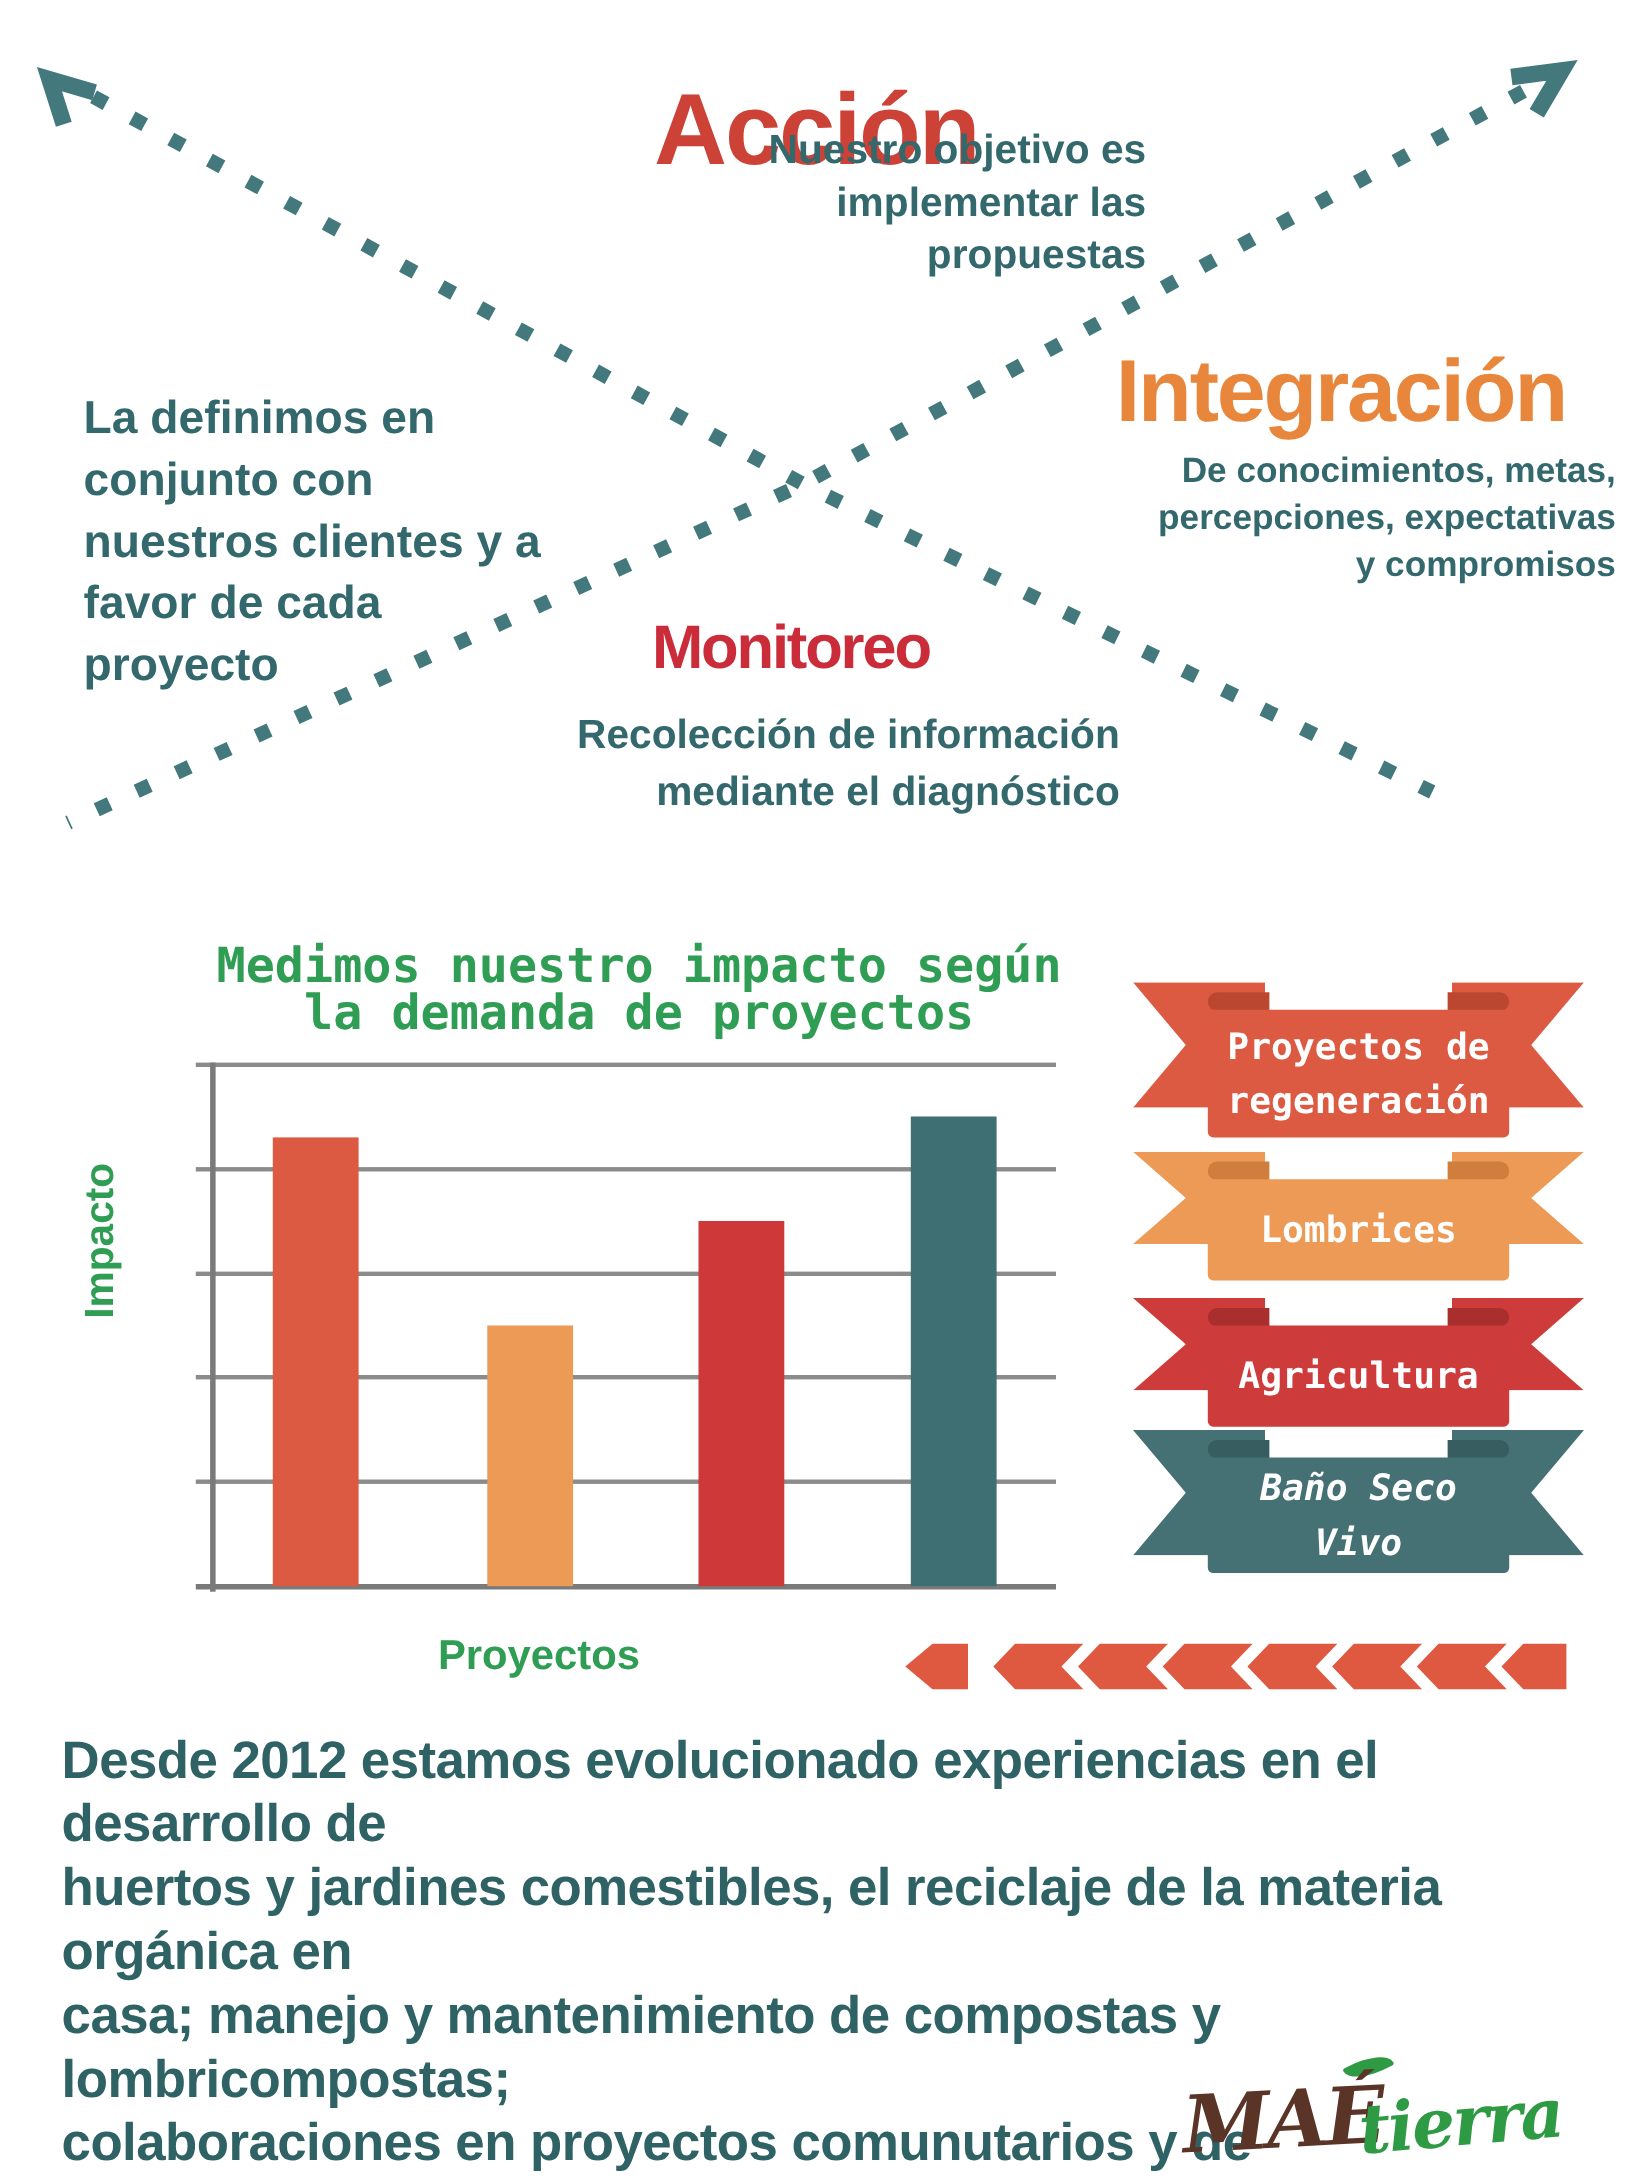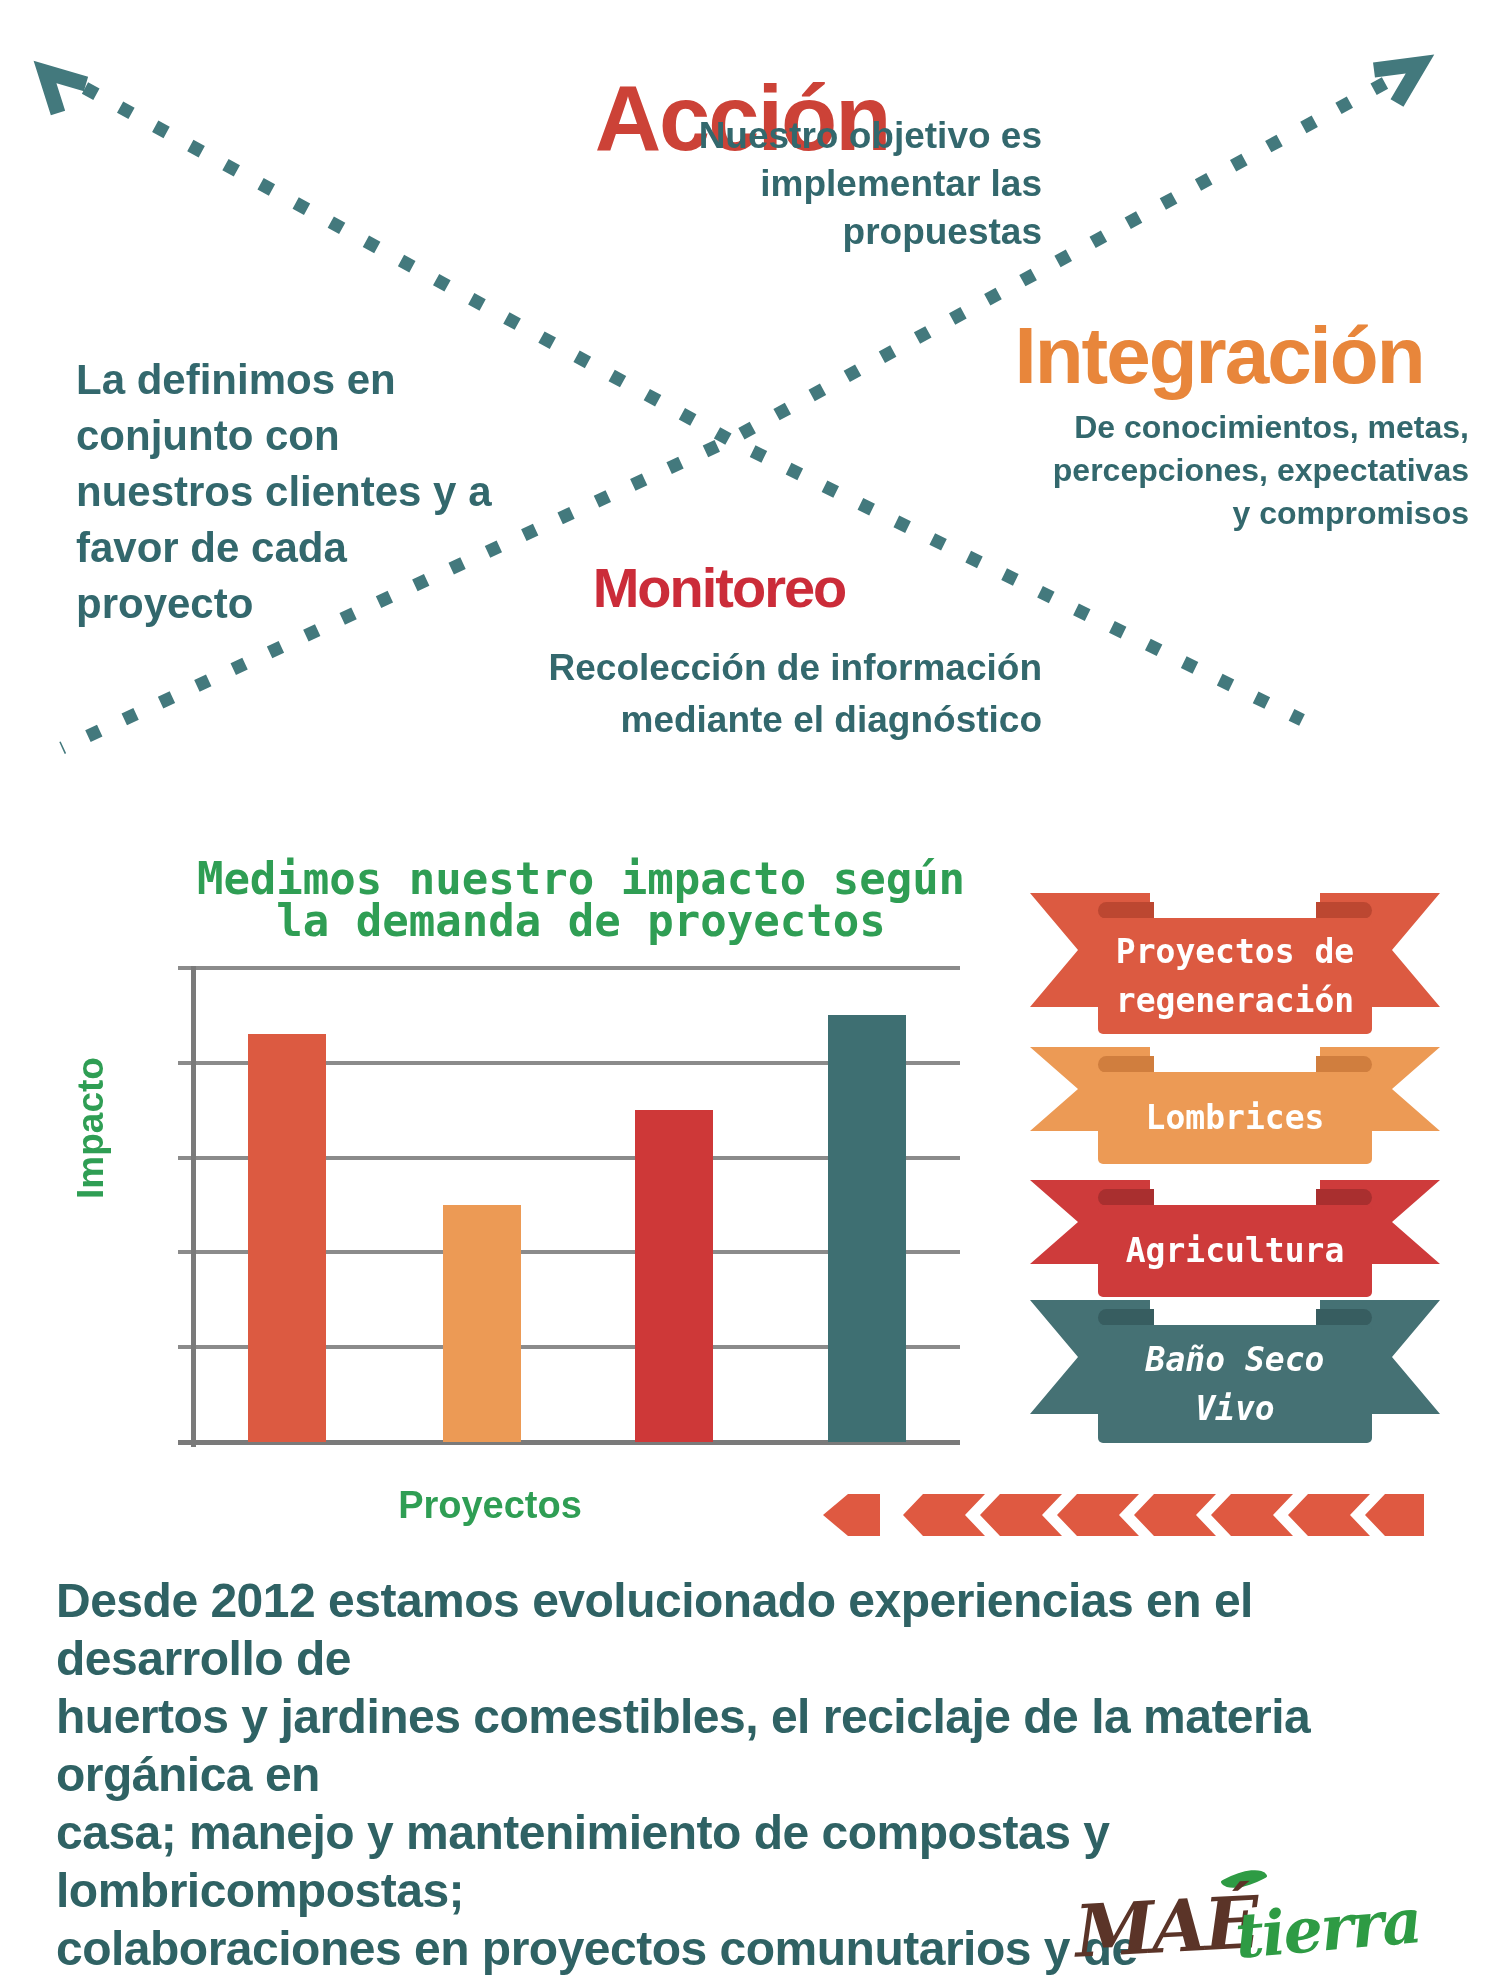--- a/index.html
+++ b/index.html
@@ -15,21 +15,21 @@
   .h1{position:absolute;font-weight:700;letter-spacing:-2px;line-height:1;text-align:center;}
   .accion{left:392px;top:35px;width:700px;font-size:92px;color:var(--accion-red);margin-top:37px;}
   .vision{left:102px;top:262px;text-align:left;font-size:88px;color:var(--teal-heading);}
   .integracion{left:919px;top:316px;width:600px;font-size:80px;color:var(--orange);}
   .monitoreo{left:419px;top:560px;width:600px;font-size:56px;color:var(--monitoreo-red);}
 
   .sub{position:absolute;font-weight:700;color:var(--teal-text);text-align:right;white-space:pre-line;}
   .accion-sub{left:442px;top:112px;width:600px;font-size:37px;line-height:48px;}
   .vision-sub{left:76px;top:352px;width:480px;font-size:42px;line-height:56px;text-align:left;}
   .integracion-sub{left:969px;top:406px;width:500px;font-size:32px;line-height:43px;}
-  .monitoreo-sub{left:442px;top:642px;width:600px;font-size:37px;line-height:52px;}
+  .monitoreo-sub{left:418px;top:642px;width:600px;font-size:37px;line-height:52px;}
 
   
   .chart-title{position:absolute;left:181px;top:858px;width:800px;text-align:center;
     font-family:"DejaVu Sans Mono",monospace;font-weight:700;font-size:44px;line-height:42px;
     color:var(--green);}
   .gridline{position:absolute;height:4px;background:var(--grid-gray);}
   .vaxis{position:absolute;width:5px;background:var(--axis-gray);}
   .bar{position:absolute;}
   .axis-label{position:absolute;color:var(--green);font-weight:700;font-size:37px;text-align:center;}
   .impacto{left:10px;top:1108px;width:160px;height:40px;transform:rotate(-90deg);}
@@ -137,21 +137,21 @@
         <div class="flag fr" style="height:84px"></div>
         <div class="curl cl"></div>
         <div class="curl cr"></div>
         <div class="rbody" style="height:92px">Agricultura</div>
       </div>
       <div class="ribbon" style="top: 1300px; height: 139px; --c: #457174; --cd: #375D60;">
         <div class="flag fl" style="height:114px"></div>
         <div class="flag fr" style="height:114px"></div>
         <div class="curl cl"></div>
         <div class="curl cr"></div>
-        <div class="rbody it" style="height:118px">Baño Seco
+        <div class="rbody it" style="height:105px">Baño Seco
 Vivo</div>
       </div>
     </div>
 
   <svg class="strip" width="604" height="42" viewBox="0 0 604 42">
     <polygon points="60,0 28,0 3,21 28,42 60,42"></polygon>
     <g id="chevron-pieces">
         <polygon points="103,0 165,0 145,21 165,42 103,42 83,21"></polygon>
         <polygon points="180,0 242,0 222,21 242,42 180,42 160,21"></polygon>
         <polygon points="257,0 319,0 299,21 319,42 257,42 237,21"></polygon>

